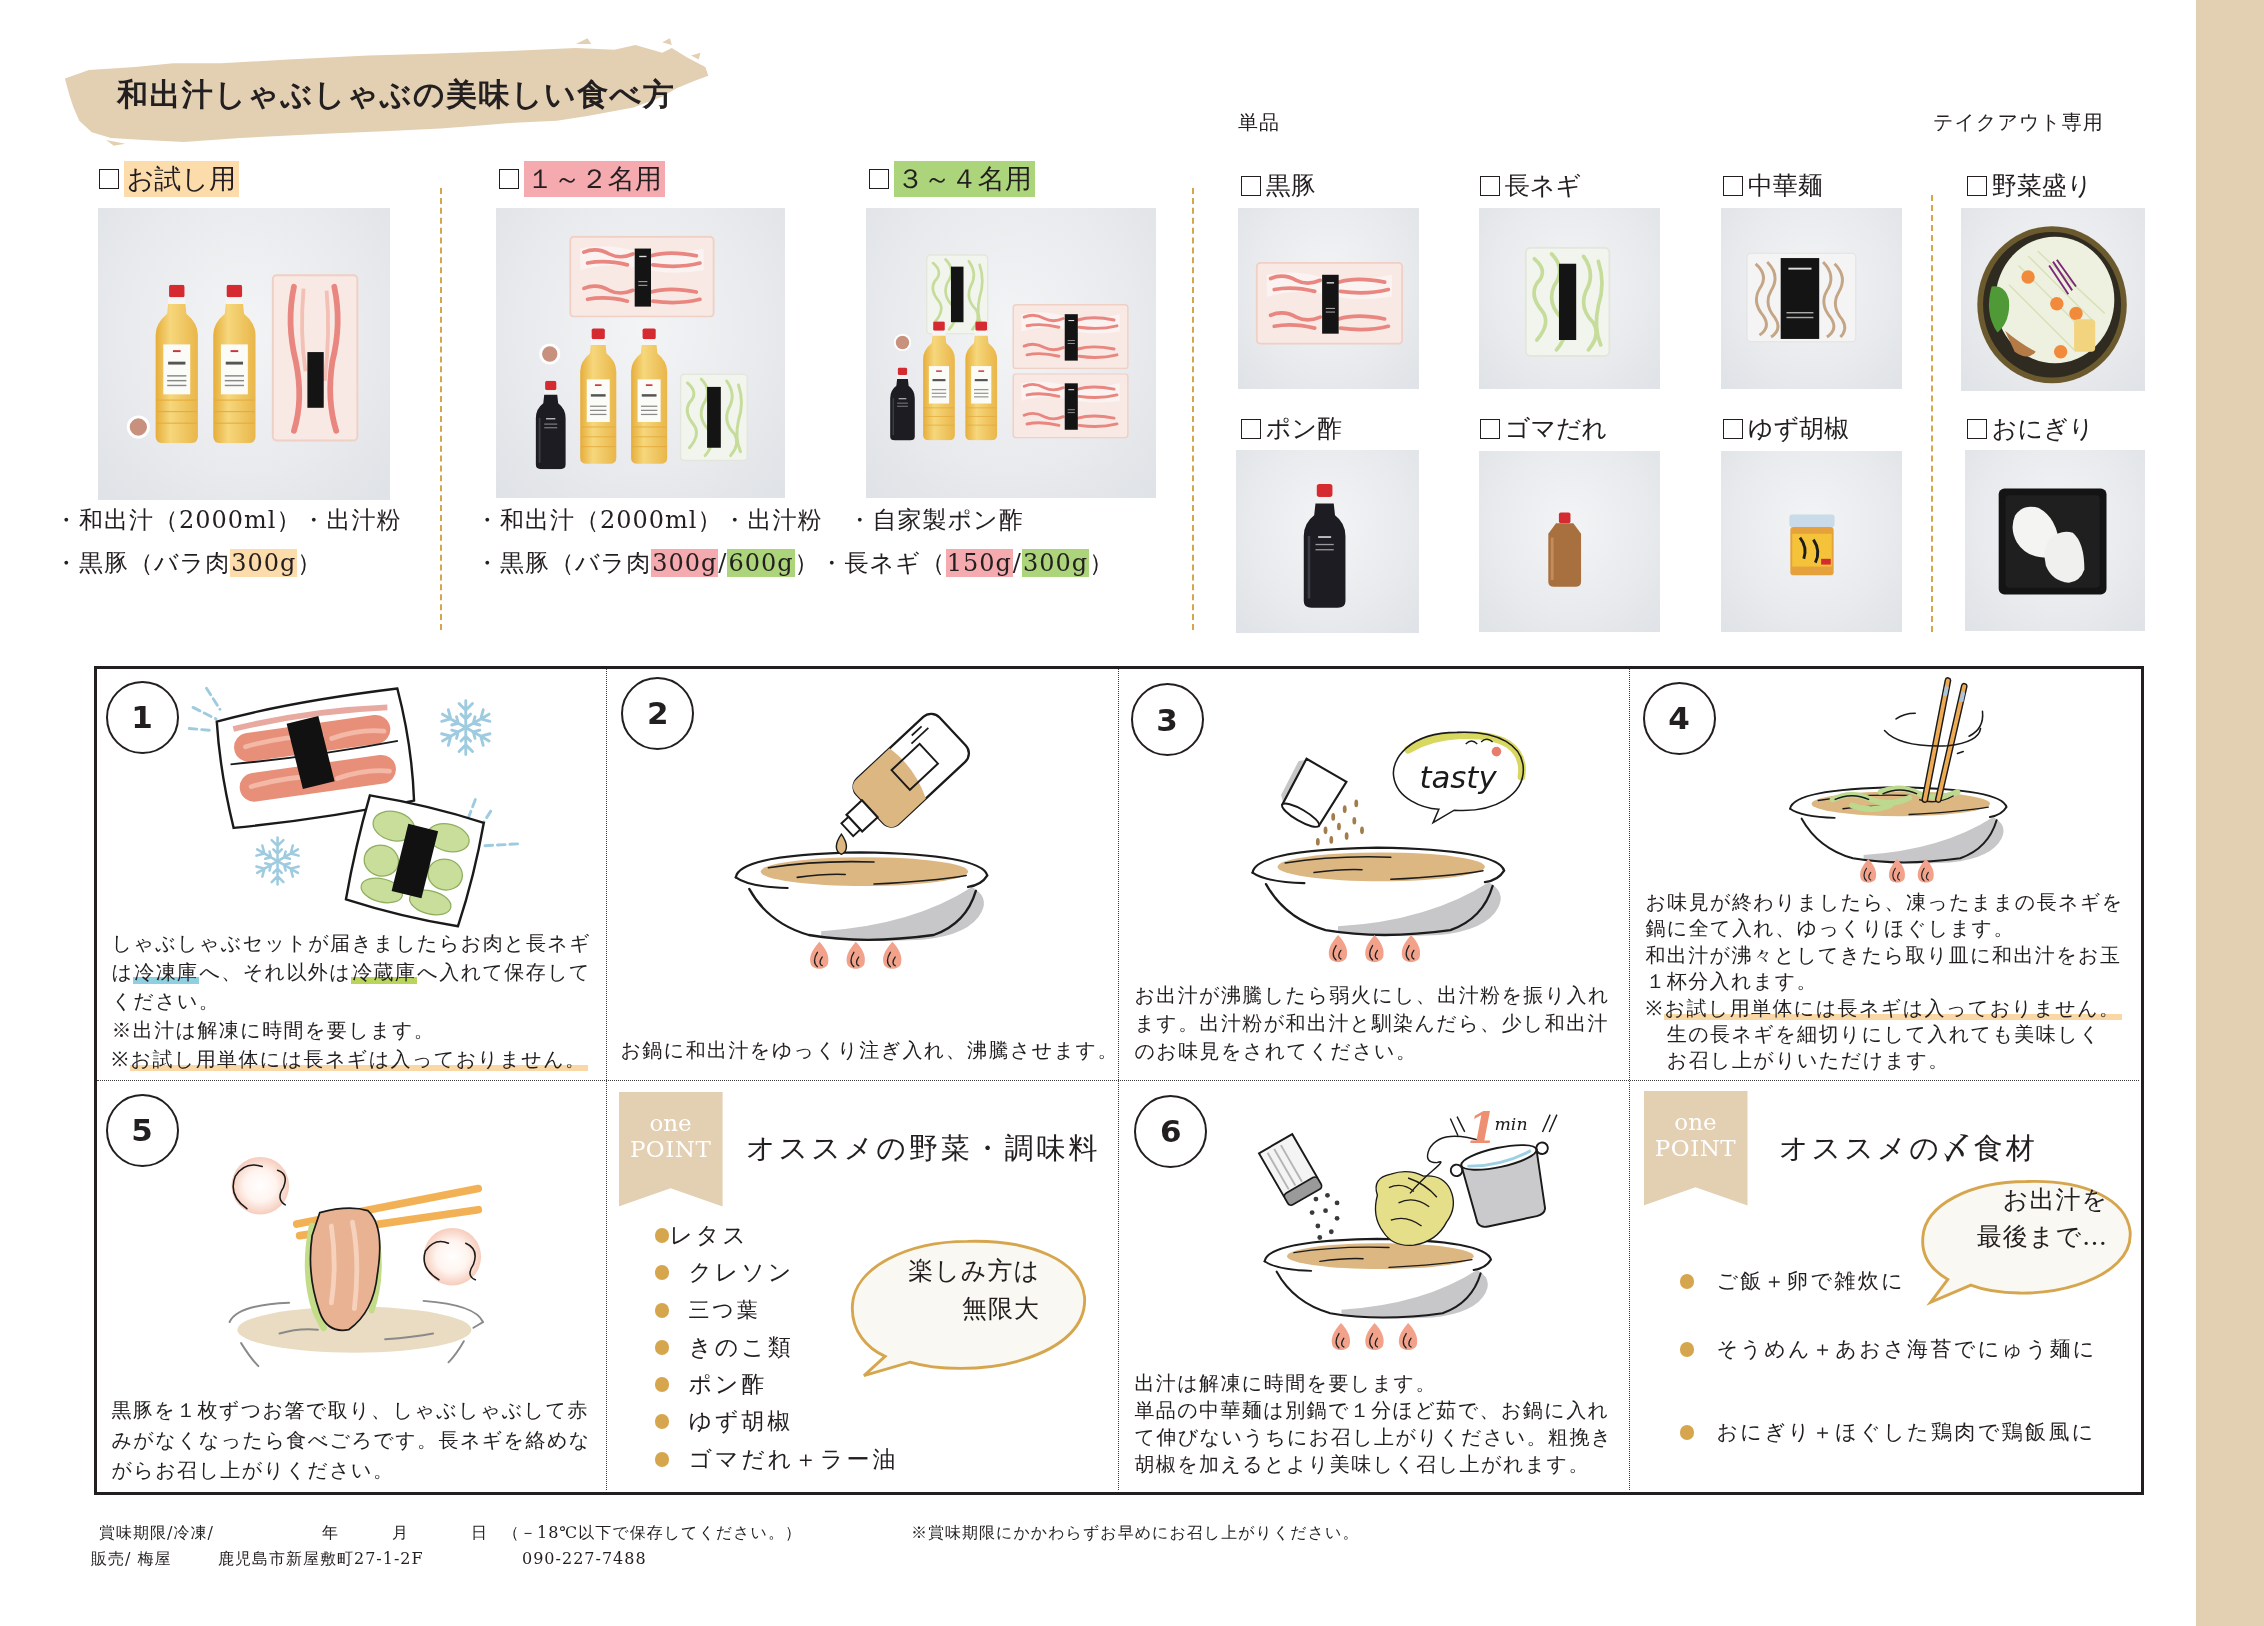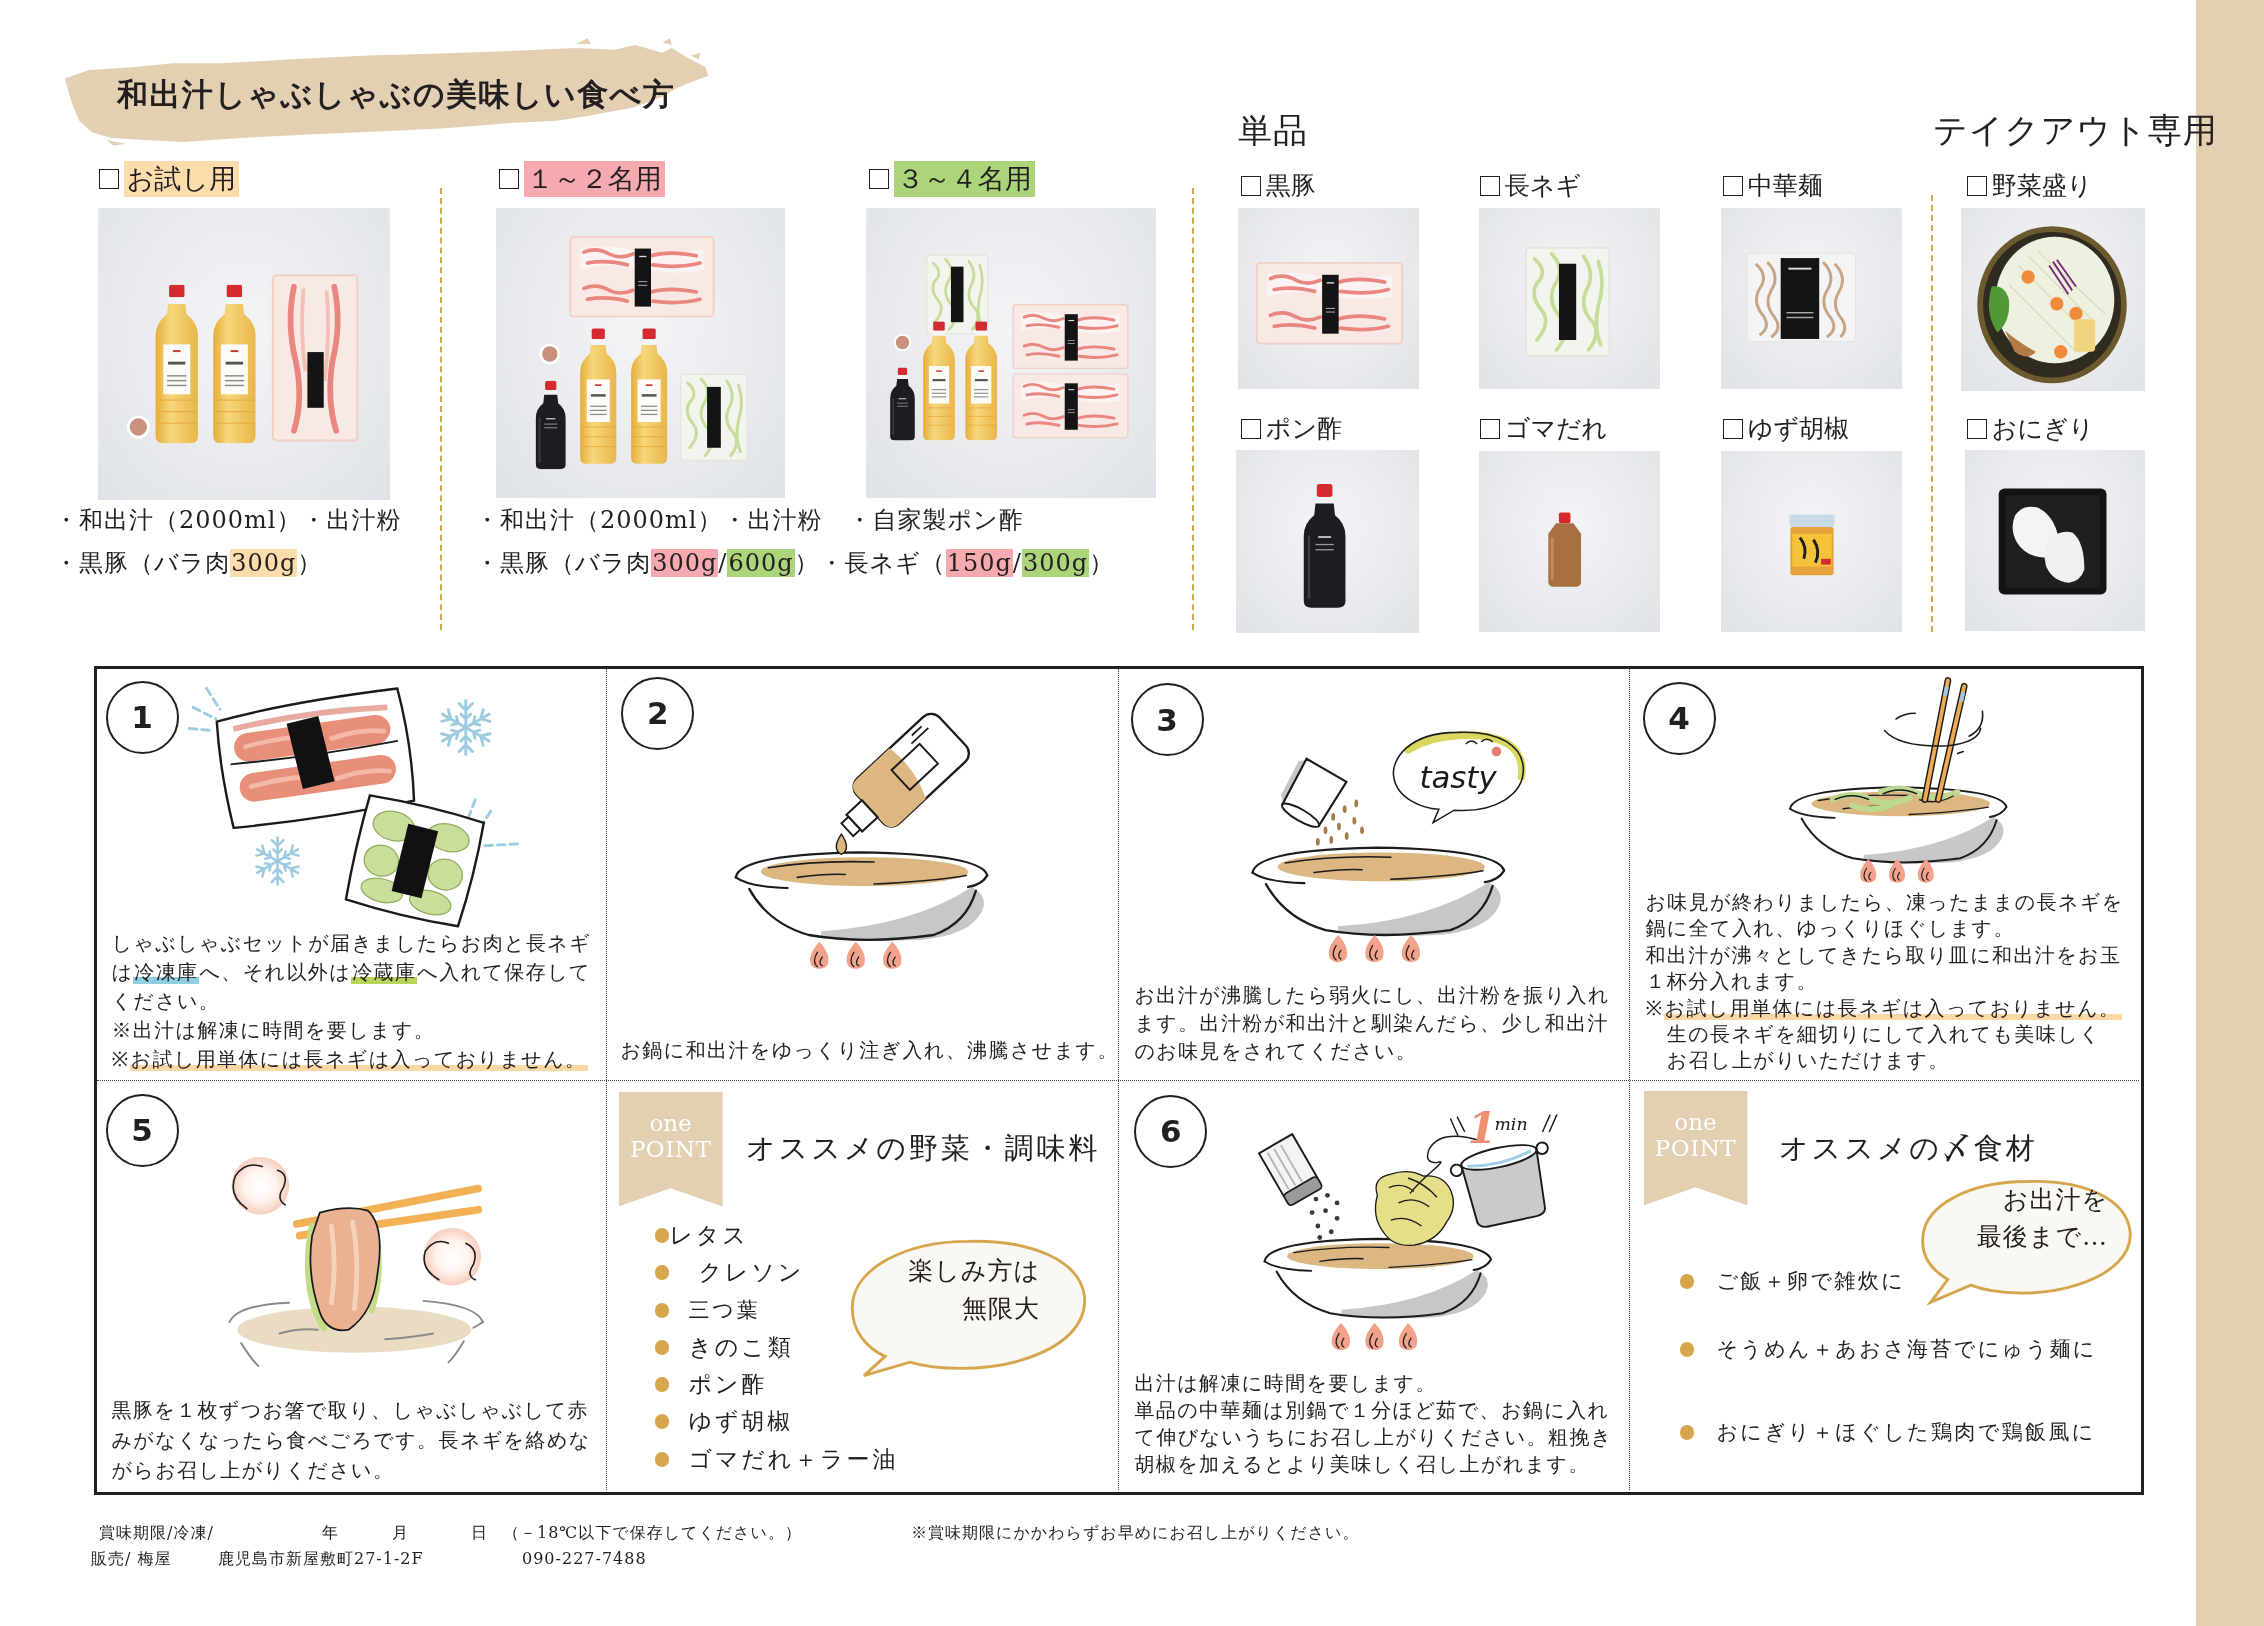--- a/index.html
+++ b/index.html
@@ -15,21 +15,21 @@
   .hl-pink{background:var(--pink,#f4aaae)}
   .hl-green{background:var(--green,#acd47a)}
   .photo{position:absolute;background:radial-gradient(ellipse at 50% 42%,#f3f4f6 0%,#e8eaed 60%,#dfe2e6 100%);overflow:hidden}
   .photo svg{position:absolute;left:0;top:0}
   .divider{position:absolute;width:0;border-left:2.9px dashed var(--gold,#d6a64e)}
   .desc{position:absolute;font-size:24px;line-height:33px;letter-spacing:1px;white-space:nowrap}
   .hs{padding:0 1px}
   .hs-trial{background:var(--trial,#fddcab)}
   .hs-pink{background:var(--pink,#f4aaae)}
   .hs-green{background:var(--green,#acd47a)}
-  .sec-head{position:absolute;top:113px;font-size:34px;line-height:35px;letter-spacing:1px;white-space:nowrap}
+  .sec-head{position:absolute;top:105px;font-size:20px;line-height:35px;letter-spacing:1px;white-space:nowrap}
   .item-label{position:absolute;display:flex;align-items:center;font-size:25px;line-height:31px;white-space:nowrap}
   .box{position:absolute;left:94px;top:666px;width:2050px;height:829px;border:3.8px solid #231f20;background:#fff}
   .cell{position:absolute;overflow:hidden}
   .vdiv{position:absolute;top:0;width:0;height:821px;border-left:1.9px dotted #3a3a3a}
   .hdiv{position:absolute;left:0;height:0;width:2042px;border-top:1.9px dotted #3a3a3a}
   .num{position:absolute;width:73px;height:73px;border:2.9px solid #231f20;border-radius:50%;display:flex;align-items:center;justify-content:center;font-family:"DejaVu Sans","Liberation Sans",sans-serif;font-weight:bold;font-size:31px;background:#fff}
   .illus{position:absolute;left:0;top:0}
   .step-text{position:absolute;font-size:20px;letter-spacing:1.4px;white-space:nowrap}
   .u{padding:0 1px}
   .u-blue{background:linear-gradient(transparent 72%,var(--underline_blue,#8ecfe1) 72%)}
@@ -503,21 +503,21 @@
       <div class="b1">one</div>
       <div class="b2">POINT</div>
     </div>
     <div class="op-head" style="left:138px">オススメの野菜・調味料</div>
     <div class="op-item" style="left:47px;top:137px;font-size:23px;line-height:33px;letter-spacing:2.9px">
         <span class="dot"></span>
         <span style="">レタス</span>
       </div>
     <div class="op-item" style="left:47px;top:174px;font-size:23px;line-height:33px;letter-spacing:2.9px">
         <span class="dot"></span>
-        <span style="margin-left:29px">クレソン</span>
+        <span style="margin-left:19px">クレソン</span>
       </div>
     <div class="op-item" style="left:47px;top:212px;font-size:21px;line-height:33px;letter-spacing:2.9px">
         <span class="dot"></span>
         <span style="margin-left:19px">三つ葉</span>
       </div>
     <div class="op-item" style="left:47px;top:249px;font-size:23px;line-height:33px;letter-spacing:2.9px">
         <span class="dot"></span>
         <span style="margin-left:19px">きのこ類</span>
       </div>
     <div class="op-item" style="left:47px;top:286px;font-size:23px;line-height:33px;letter-spacing:2.9px">

